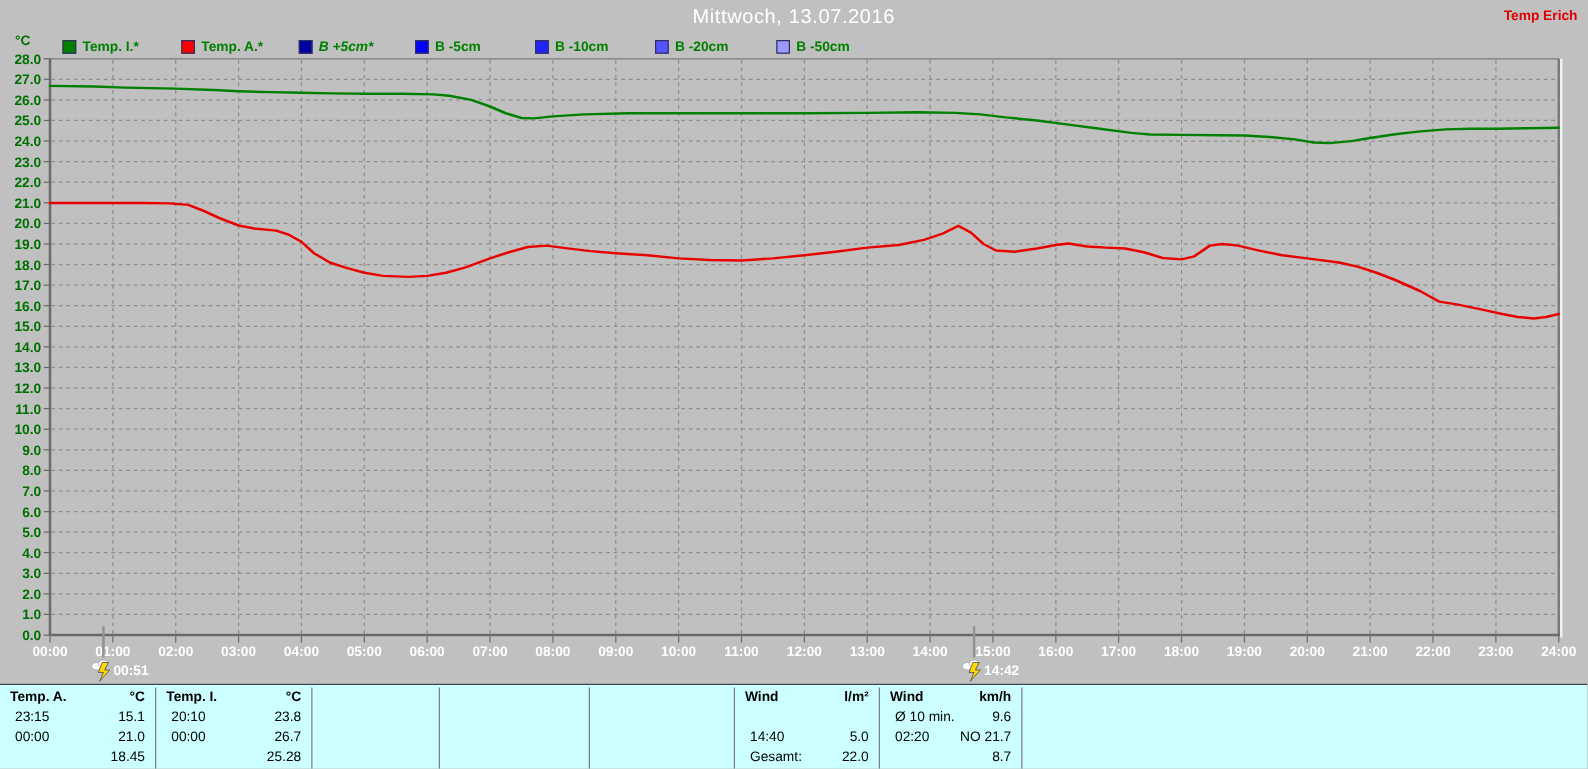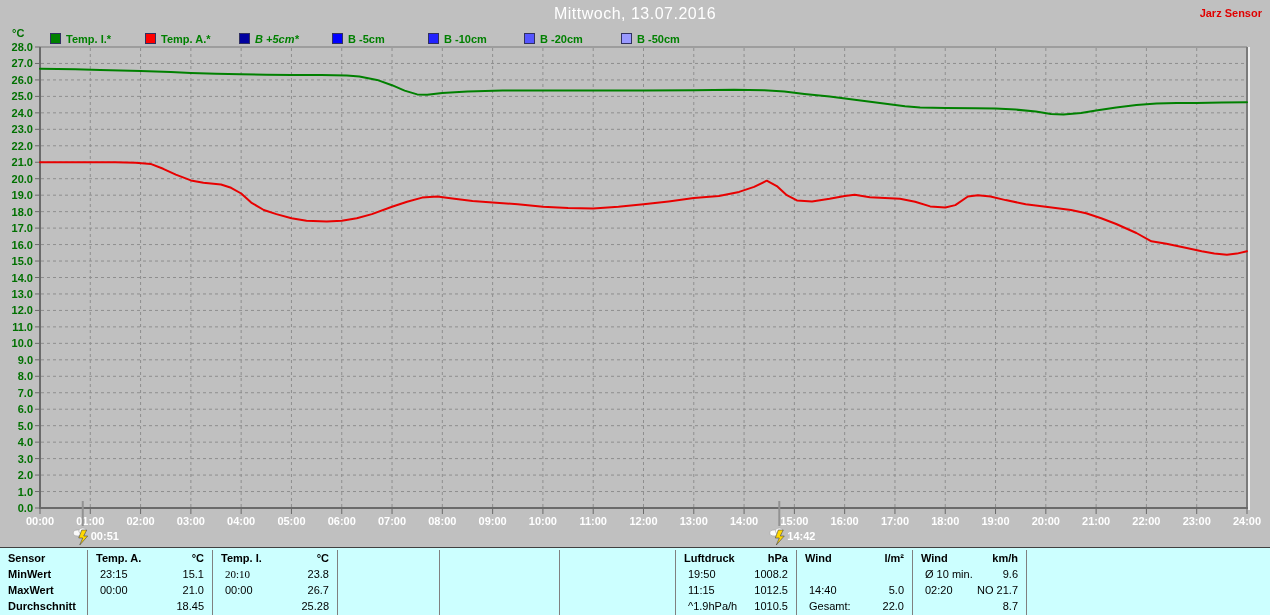--- a/index.html
+++ b/index.html
@@ -28,21 +28,21 @@
   .trow{height:16px;line-height:16px;display:flex;justify-content:space-between;padding:0 8px;white-space:nowrap;overflow:hidden}
   .trow .lt{text-align:right}
   .trow .rt{text-align:right}
   .b{font-weight:700}
   .rl{height:16px;line-height:16px;padding-left:8px;font-weight:700;white-space:nowrap}
 </style>
 </head>
 <body>
 
 <div class="title">Mittwoch, 13.07.2016</div>
-<div class="user">Jarz Sensor</div>
+<div class="user">Temp Erich</div>
 
 <div class="legend">
   <div class="unitlabel">°C</div>
 
 <div class="legend-item" style="left: 50px;"><span class="sw" style="background: rgb(0, 128, 0);"></span><span class="lb">Temp. I.*</span></div>
     <div class="legend-item" style="left: 145px;"><span class="sw" style="background: rgb(255, 0, 0);"></span><span class="lb">Temp. A.*</span></div>
     <div class="legend-item" style="left: 239px; font-style: italic;"><span class="sw" style="background: rgb(0, 0, 160);"></span><span class="lb">B +5cm*</span></div>
     <div class="legend-item" style="left: 332px;"><span class="sw" style="background: rgb(0, 0, 255);"></span><span class="lb">B -5cm</span></div>
     <div class="legend-item" style="left: 428px;"><span class="sw" style="background: rgb(34, 34, 255);"></span><span class="lb">B -10cm</span></div>
     <div class="legend-item" style="left: 524px;"><span class="sw" style="background: rgb(85, 85, 255);"></span><span class="lb">B -20cm</span></div>
@@ -238,26 +238,20 @@
         <polygon points="778.2874999999999 530 783.2874999999999 530 780.2874999999999 536 784.2874999999999 536 776.2874999999999 545 779.2874999999999 538 775.2874999999999 538" fill="#ffd800" stroke="#444" stroke-width="0.6"></polygon>
       </g>
       <text x="787.2874999999999" y="540" class="mlab">14:42</text>
     </g>
     <polyline points="40.0,68.7 75.2,69.2 100.3,70.1 140.6,70.9 170.8,72.0 190.9,73.0 216.0,73.7 241.2,74.2 266.3,74.7 291.5,75.0 321.6,75.0 346.8,75.5 359.4,76.6 377.0,79.9 392.0,85.2 404.6,90.6 417.2,94.4 427.2,94.7 442.3,93.1 467.5,91.5 502.7,90.6 542.9,90.6 593.2,90.6 643.5,90.5 693.8,90.3 734.0,89.8 764.2,90.3 784.3,91.5 804.4,93.9 829.6,96.4 854.7,99.7 879.9,103.0 905.0,106.3 920.1,107.6 945.3,107.9 975.4,108.2 995.5,108.4 1015.7,109.6 1035.8,111.5 1050.9,114.0 1063.4,114.5 1081.0,112.9 1096.1,110.4 1116.2,107.4 1136.4,105.1 1156.5,103.5 1176.6,103.0 1196.7,103.0 1221.9,102.6 1247.0,102.2" fill="none" stroke="#008000" stroke-width="2" stroke-linejoin="round" stroke-linecap="round"></polyline>
     <polyline points="40.0,162.3 65.1,162.3 90.3,162.3 115.4,162.3 135.6,162.7 150.6,163.9 163.2,168.8 175.8,174.6 190.9,180.4 203.4,182.8 221.0,184.5 231.1,187.8 241.2,193.5 251.2,202.6 263.8,210.0 276.4,214.1 291.5,218.2 306.5,220.7 326.7,221.5 341.8,220.7 356.8,218.2 371.9,214.1 392.0,206.7 407.1,201.8 422.2,197.6 437.3,196.5 452.4,198.5 472.5,200.9 492.6,202.6 517.8,204.2 542.9,206.7 568.1,208.0 593.2,208.4 618.4,206.7 643.5,204.2 668.6,201.4 693.8,198.1 718.9,196.0 739.1,191.9 754.1,186.9 766.7,180.7 776.8,186.1 786.8,195.2 796.9,200.4 812.0,201.4 829.6,198.8 844.7,196.0 854.7,194.8 869.8,197.2 884.9,198.1 900.0,198.8 915.1,201.8 930.2,206.4 945.3,207.5 955.3,205.1 967.9,196.5 977.9,195.2 990.5,196.5 1005.6,200.1 1025.7,204.2 1045.8,206.7 1071.0,210.0 1086.1,213.3 1101.2,218.2 1116.2,224.0 1136.4,233.0 1151.4,241.3 1166.5,243.7 1186.7,247.9 1201.7,251.2 1214.3,253.6 1226.9,254.8 1236.9,253.6 1247.0,251.2" fill="none" stroke="#e80000" stroke-width="2" stroke-linejoin="round" stroke-linecap="round"></polyline>
   </svg>
 
 <div class="stats" id="stats">
 
-<div class="col sep" style="width: 88px;">
-      <div class="rl">Sensor</div>
-      <div class="rl">MinWert</div>
-      <div class="rl">MaxWert</div>
-      <div class="rl">Durchschnitt</div>
-    </div>
     <div class="col sep" style="width: 125px;">
       <div class="trow b">
         <span class="lt">Temp. A.</span>
         <span class="rt">°C</span>
       </div>
       <div class="trow">
         <span class="lt" style="padding-left: 4px;">23:15</span>
         <span class="rt">15.1</span>
       </div>
       <div class="trow">
@@ -268,53 +262,35 @@
         <span class="lt" style="padding-left: 4px;"></span>
         <span class="rt">18.45</span>
       </div>
     </div>
     <div class="col sep" style="width: 125px;">
       <div class="trow b">
         <span class="lt">Temp. I.</span>
         <span class="rt">°C</span>
       </div>
       <div class="trow">
-        <span class="lt" style="padding-left: 4px; font-family: Liberation Serif, serif;">20:10</span>
+        <span class="lt" style="padding-left: 4px;">20:10</span>
         <span class="rt">23.8</span>
       </div>
       <div class="trow">
         <span class="lt" style="padding-left: 4px;">00:00</span>
         <span class="rt">26.7</span>
       </div>
       <div class="trow">
         <span class="lt" style="padding-left: 4px;"></span>
         <span class="rt">25.28</span>
       </div>
     </div>
     <div class="col sep" style="width: 102px;"></div>
     <div class="col sep" style="width: 120px;"></div>
     <div class="col sep" style="width: 116px;"></div>
-    <div class="col sep" style="width: 121px;">
-      <div class="trow b">
-        <span class="lt">Luftdruck</span>
-        <span class="rt">hPa</span>
-      </div>
-      <div class="trow">
-        <span class="lt" style="padding-left: 4px;">19:50</span>
-        <span class="rt">1008.2</span>
-      </div>
-      <div class="trow">
-        <span class="lt" style="padding-left: 4px;">11:15</span>
-        <span class="rt">1012.5</span>
-      </div>
-      <div class="trow">
-        <span class="lt" style="padding-left: 4px;">^1.9hPa/h</span>
-        <span class="rt">1010.5</span>
-      </div>
-    </div>
     <div class="col sep" style="width: 116px;">
       <div class="trow b">
         <span class="lt">Wind</span>
         <span class="rt">l/m²</span>
       </div>
       <div class="trow">
         <span class="lt" style="padding-left: 4px;"></span>
         <span class="rt"></span>
       </div>
       <div class="trow">

